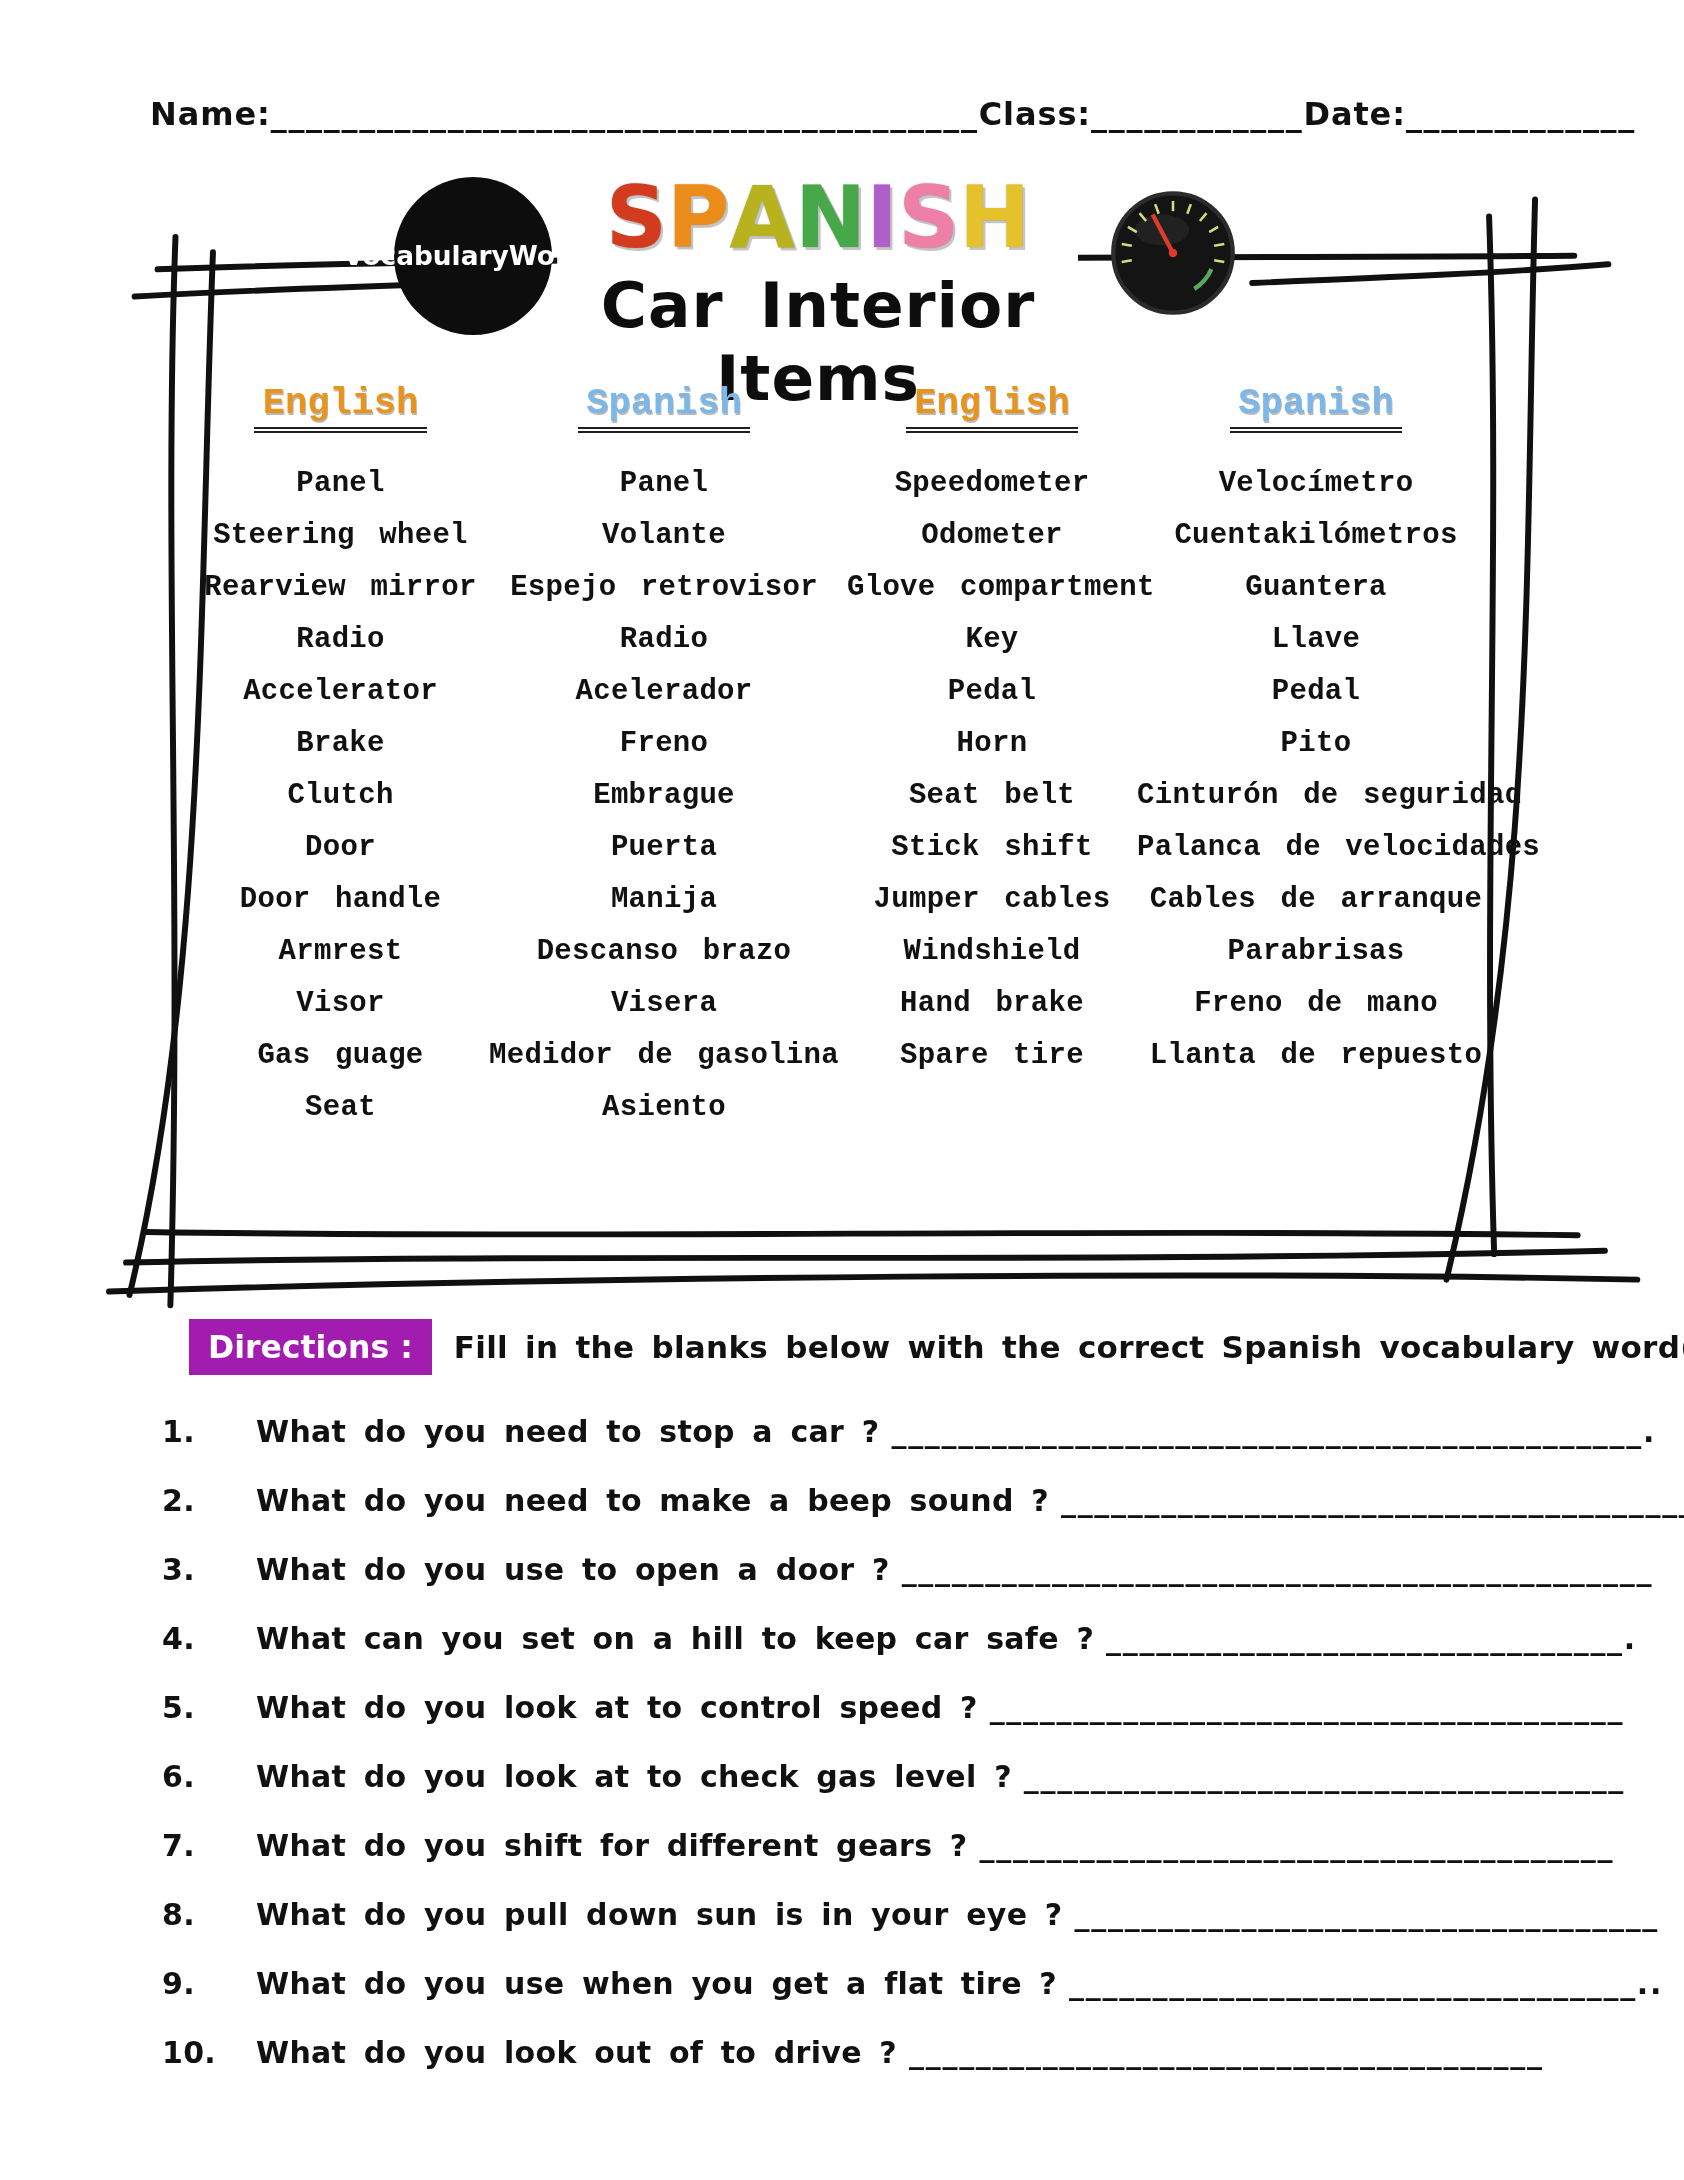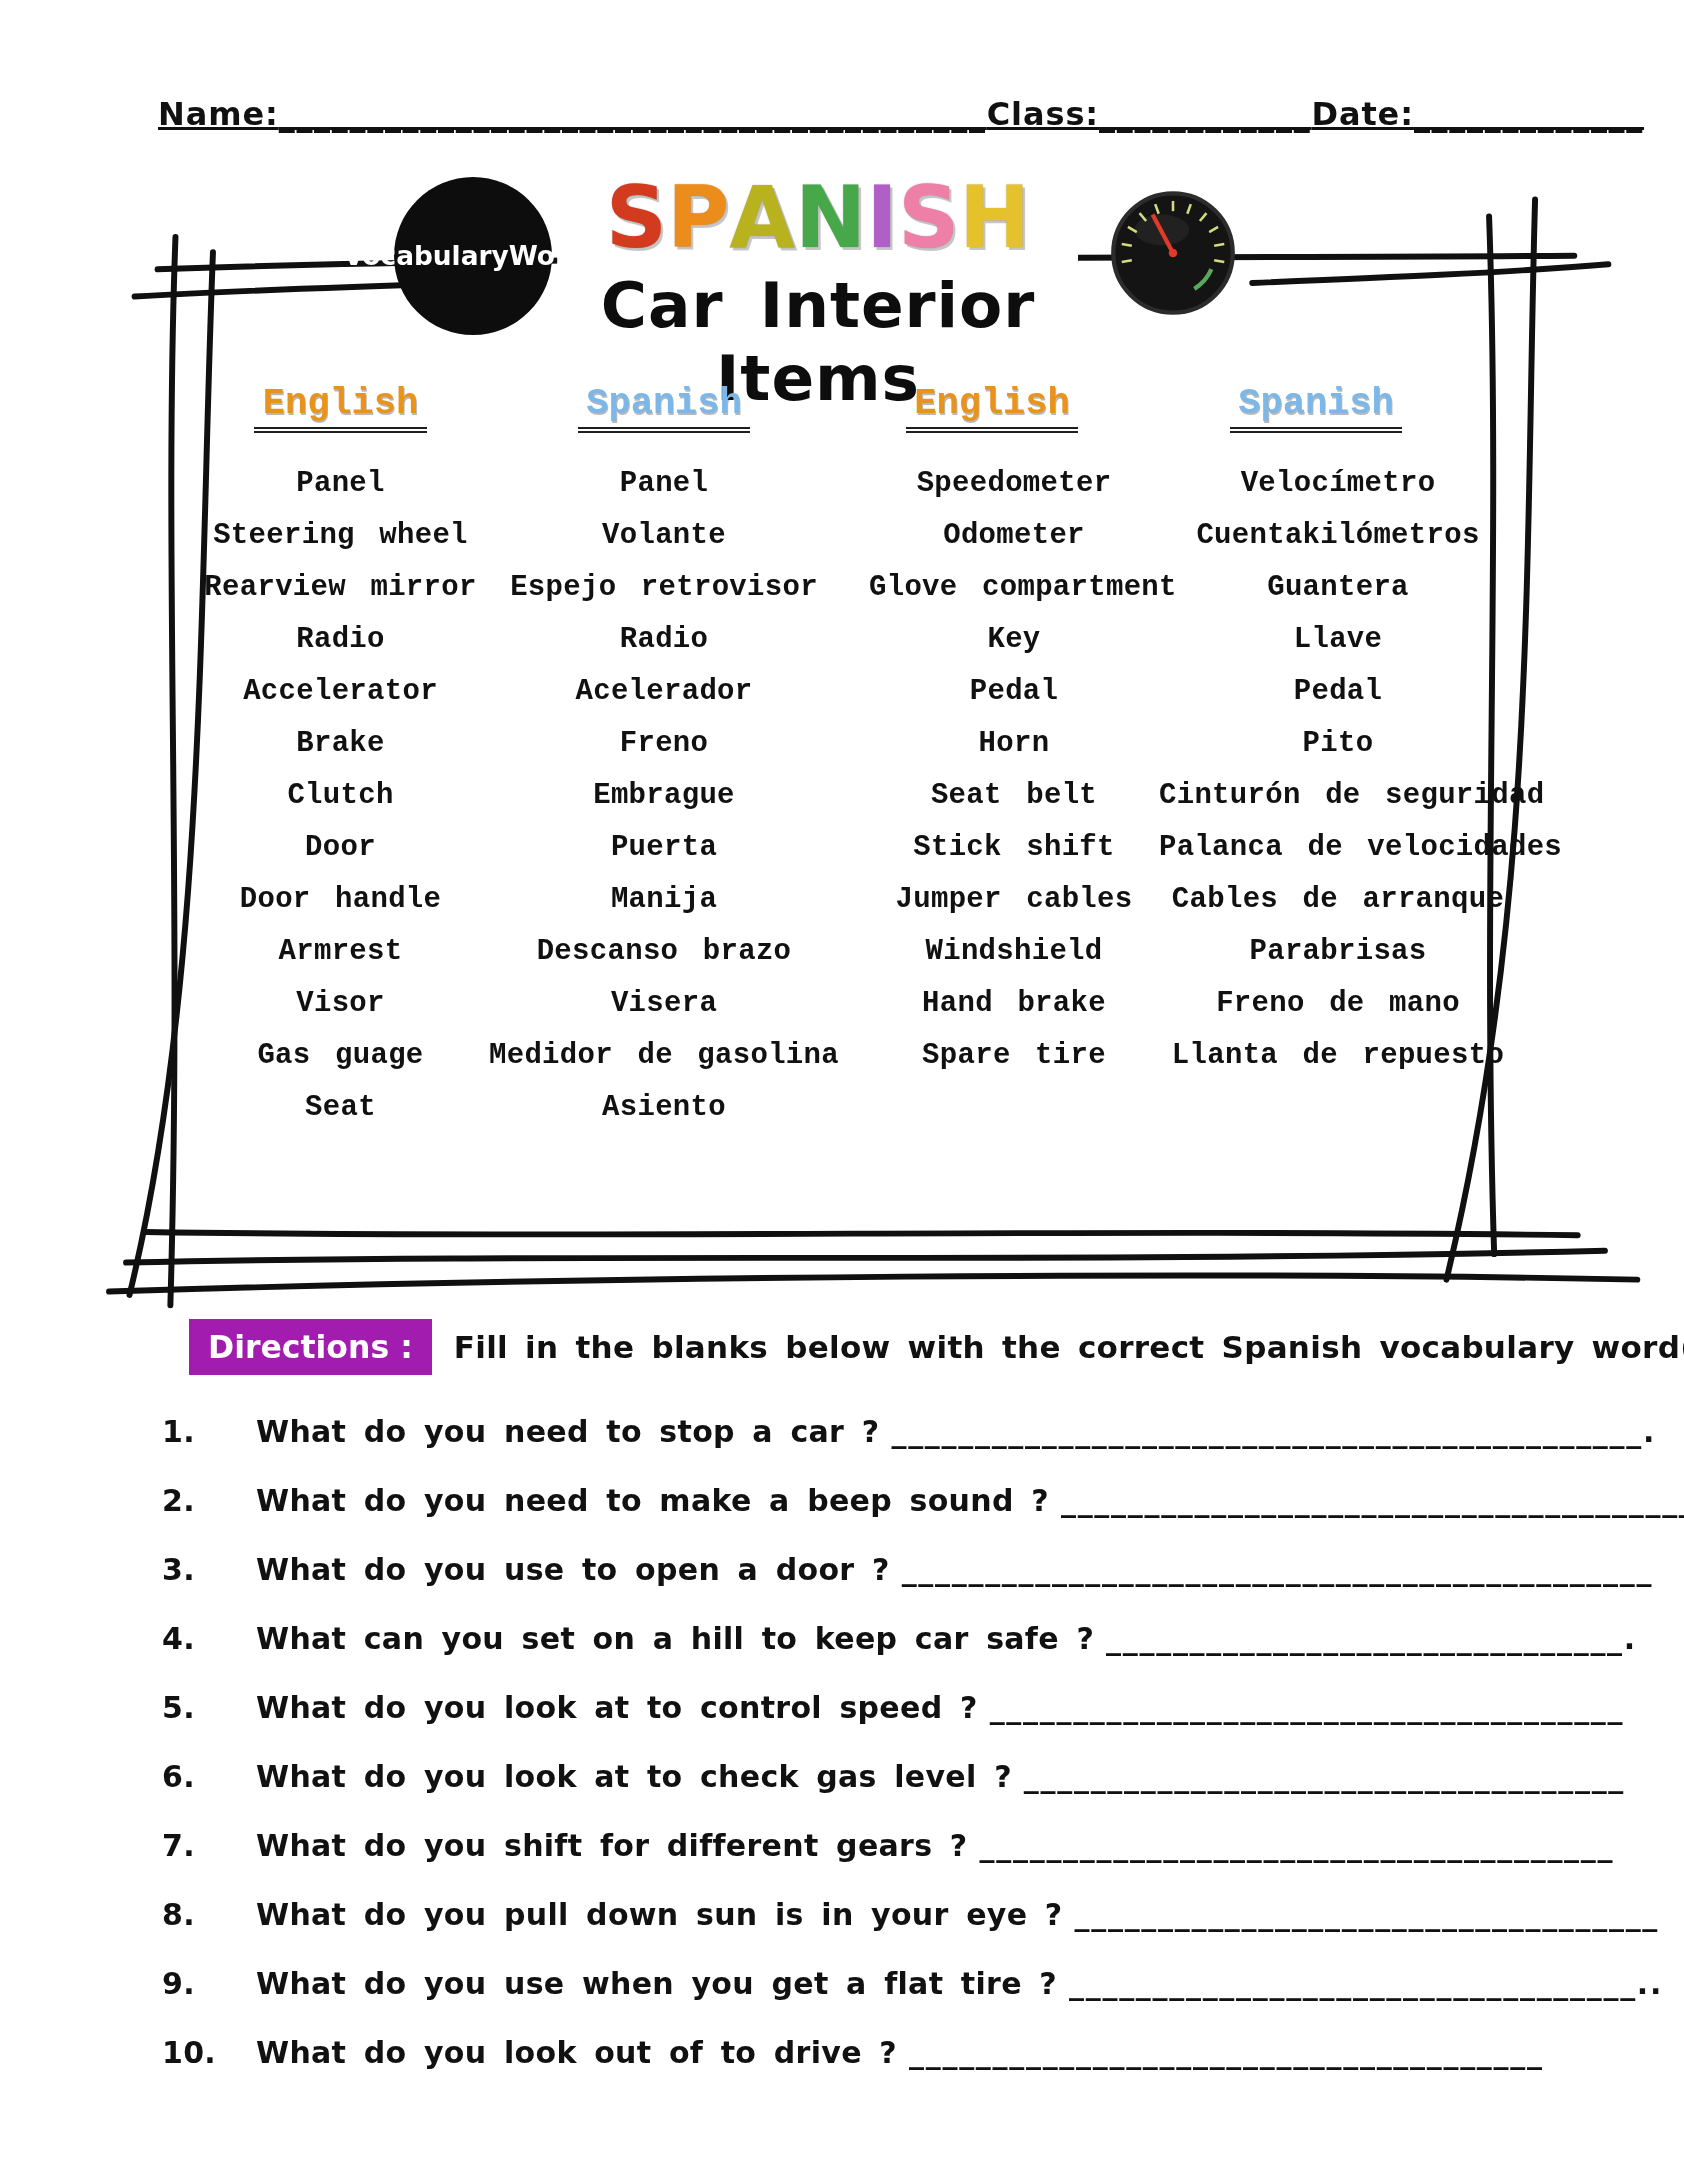--- a/index.html
+++ b/index.html
@@ -2,22 +2,22 @@
 <html style="font-size:13.6px"><head>
 <meta charset="utf-8">
 <style>
   html,body{margin:0;padding:0;background:#ffffff;}
   .page{position:relative;width:1685px;height:2181px;background:#ffffff;overflow:hidden;
         font-family:"DejaVu Sans","Liberation Sans",sans-serif;color:#111;}
   .frame{position:absolute;left:0;top:0;z-index:1;}
   .content{position:absolute;z-index:2;}
 
   
-  .name-line{left:158px;top:95px;width:1397px;font-size:32px;font-weight:700;
-             white-space:nowrap;letter-spacing:0.9px;text-decoration:underline;}
+  .name-line{left:150px;top:95px;width:1397px;font-size:32px;font-weight:700;
+             white-space:nowrap;letter-spacing:0.9px;}
   .blank{letter-spacing:1.7px;font-weight:700;}
 
   
   .badge{left:394px;top:177px;width:158px;height:158px;border-radius:50%;background:#0d0d0d;
          color:#fff;display:flex;flex-direction:row;align-items:center;justify-content:center;
          font-size:26.4px;font-weight:700;line-height:1.3;text-align:center;}
 
   
   .title-block{left:558px;top:170px;width:520px;text-align:center;background:#fff;padding:5.1px 0 8.5px;}
   .title-word{font-size:85px;font-weight:700;line-height:1;white-space:nowrap;}
@@ -30,21 +30,21 @@
   
   .vocab{left:200px;top:382px;display:flex;z-index:2;font-family:Liberation Mono, monospace;}
   .vhead{display:flex;margin-bottom:24px;}
   .vhead .cell{text-align:center;}
   .hdr{display:inline-block;font-size:37px;font-weight:700;padding:0 8.5px 3.4px;
        border-bottom:6px double #1f1f1f;text-shadow:0.9px 1.7px 0 rgba(0,0,0,0.28);}
   .vrow{display:flex;height:52px;align-items:center;font-size:29px;font-weight:700;
         letter-spacing:0.3px;word-spacing:6.8px;}
   .vrow span{display:block;text-align:center;white-space:nowrap;}
   .c1l{width:281px;} .c2l{width:366px;}
-  .c1r{width:290px;margin-left:22px;} .c2r{width:358px;}
+  .c1r{width:290px;} .c2r{width:358px;}
   .hcell-1l{width:281px;} .hcell-2l{width:366px;}
   .hcell-1r{width:290px;} .hcell-2r{width:358px;}
 
   
   .directions{left:189px;top:1319px;display:flex;align-items:center;gap:22px;white-space:nowrap;}
   .dir-box{background:#a21caf;color:#fff;font-size:31.5px;font-weight:700;padding:10.2px 19px;}
   .dir-text{font-size:31px;font-weight:700;letter-spacing:0.3px;word-spacing:6px;}
 
   
   .questions{left:162px;top:1414px;width:1397px;}

